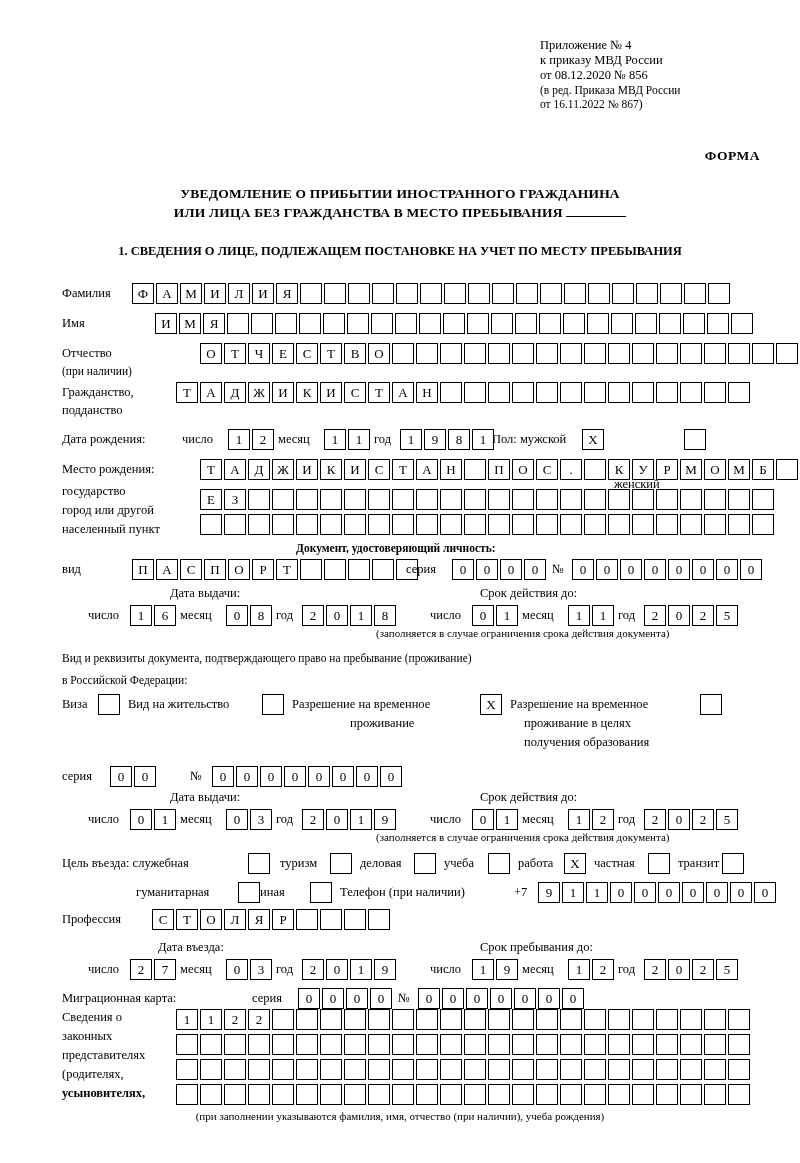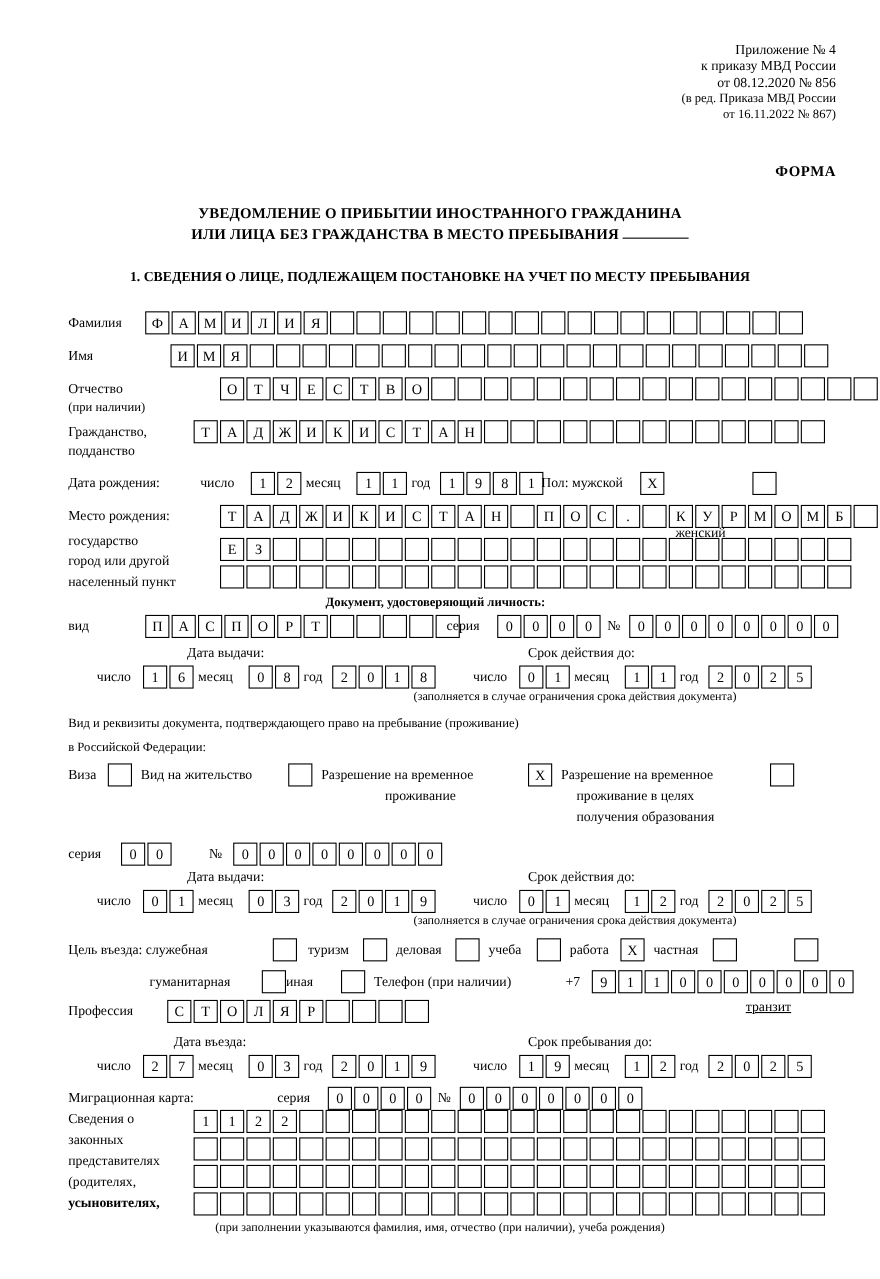--- a/index.html
+++ b/index.html
@@ -1,18 +1,18 @@
 <!DOCTYPE html>
 <html><head>
 <meta charset="utf-8">
 <style>
   html,body{margin:0;padding:0;background:#fff;}
   body{width:800px;height:1163px;position:relative;font-family:"Liberation Serif",serif;color:#000;}
   .page{position:relative;width:800px;height:1163px;}
-  .hdr{position:absolute;top:38px;right:40px;text-align:right;font-size:12.5px;line-height:15px;width:220px;}
+  .hdr{position:absolute;top:38px;right:40px;text-align:left;font-size:12.5px;line-height:15px;width:220px;}
   .hdr .l{display:block;}
   .hdr .sub{margin-top:8px;font-size:11.5px;line-height:14px;}
   .forma{position:absolute;top:148px;right:40px;font-weight:bold;font-size:13.5px;letter-spacing:.5px;}
   .title{position:absolute;top:184px;left:0;width:800px;text-align:center;font-weight:bold;font-size:13.5px;line-height:19px;letter-spacing:.2px;}
   .title .ul{border-bottom:1px solid #000;display:inline-block;width:60px;}
   .sect{position:absolute;top:244px;left:0;width:800px;text-align:center;font-weight:bold;font-size:12.5px;}
   .lbl{position:absolute;font-size:12.5px;line-height:15px;white-space:nowrap;}
   .lbl.sm{font-size:11.5px;}
   .lbl.b{font-weight:bold;font-size:11.5px;}
   .cells{position:absolute;display:flex;}
@@ -408,21 +408,21 @@
       <div class="lbl " style="left: 280px; top: 856px;">туризм</div>
       <div class="box" style="position: absolute; left: 330px; top: 853px;"></div>
       <div class="lbl " style="left: 360px; top: 856px;">деловая</div>
       <div class="box" style="position: absolute; left: 414px; top: 853px;"></div>
       <div class="lbl " style="left: 444px; top: 856px;">учеба</div>
       <div class="box" style="position: absolute; left: 488px; top: 853px;"></div>
       <div class="lbl " style="left: 518px; top: 856px;">работа</div>
       <div class="box" style="position: absolute; left: 564px; top: 853px;">X</div>
       <div class="lbl " style="left: 594px; top: 856px;">частная</div>
       <div class="box" style="position: absolute; left: 648px; top: 853px;"></div>
-      <div class="lbl " style="left: 678px; top: 908px; text-decoration: underline;">транзит</div>
+      <div class="lbl " style="left: 678px; top: 856px;">транзит</div>
       <div class="box" style="position: absolute; left: 722px; top: 853px;"></div>
       <div class="lbl " style="left: 136px; top: 885px;">гуманитарная</div>
       <div class="box" style="position: absolute; left: 238px; top: 882px;"></div>
       <div class="lbl " style="left: 260px; top: 885px;">иная</div>
       <div class="box" style="position: absolute; left: 310px; top: 882px;"></div>
       <div class="lbl " style="left: 340px; top: 885px;">Телефон (при наличии)</div>
       <div class="lbl " style="left: 514px; top: 885px;">+7</div>
       <div class="cells" style="left: 538px; top: 882px;">
         <div class="c" style="width: 22px;">9</div>
         <div class="c" style="width: 22px;">1</div>

